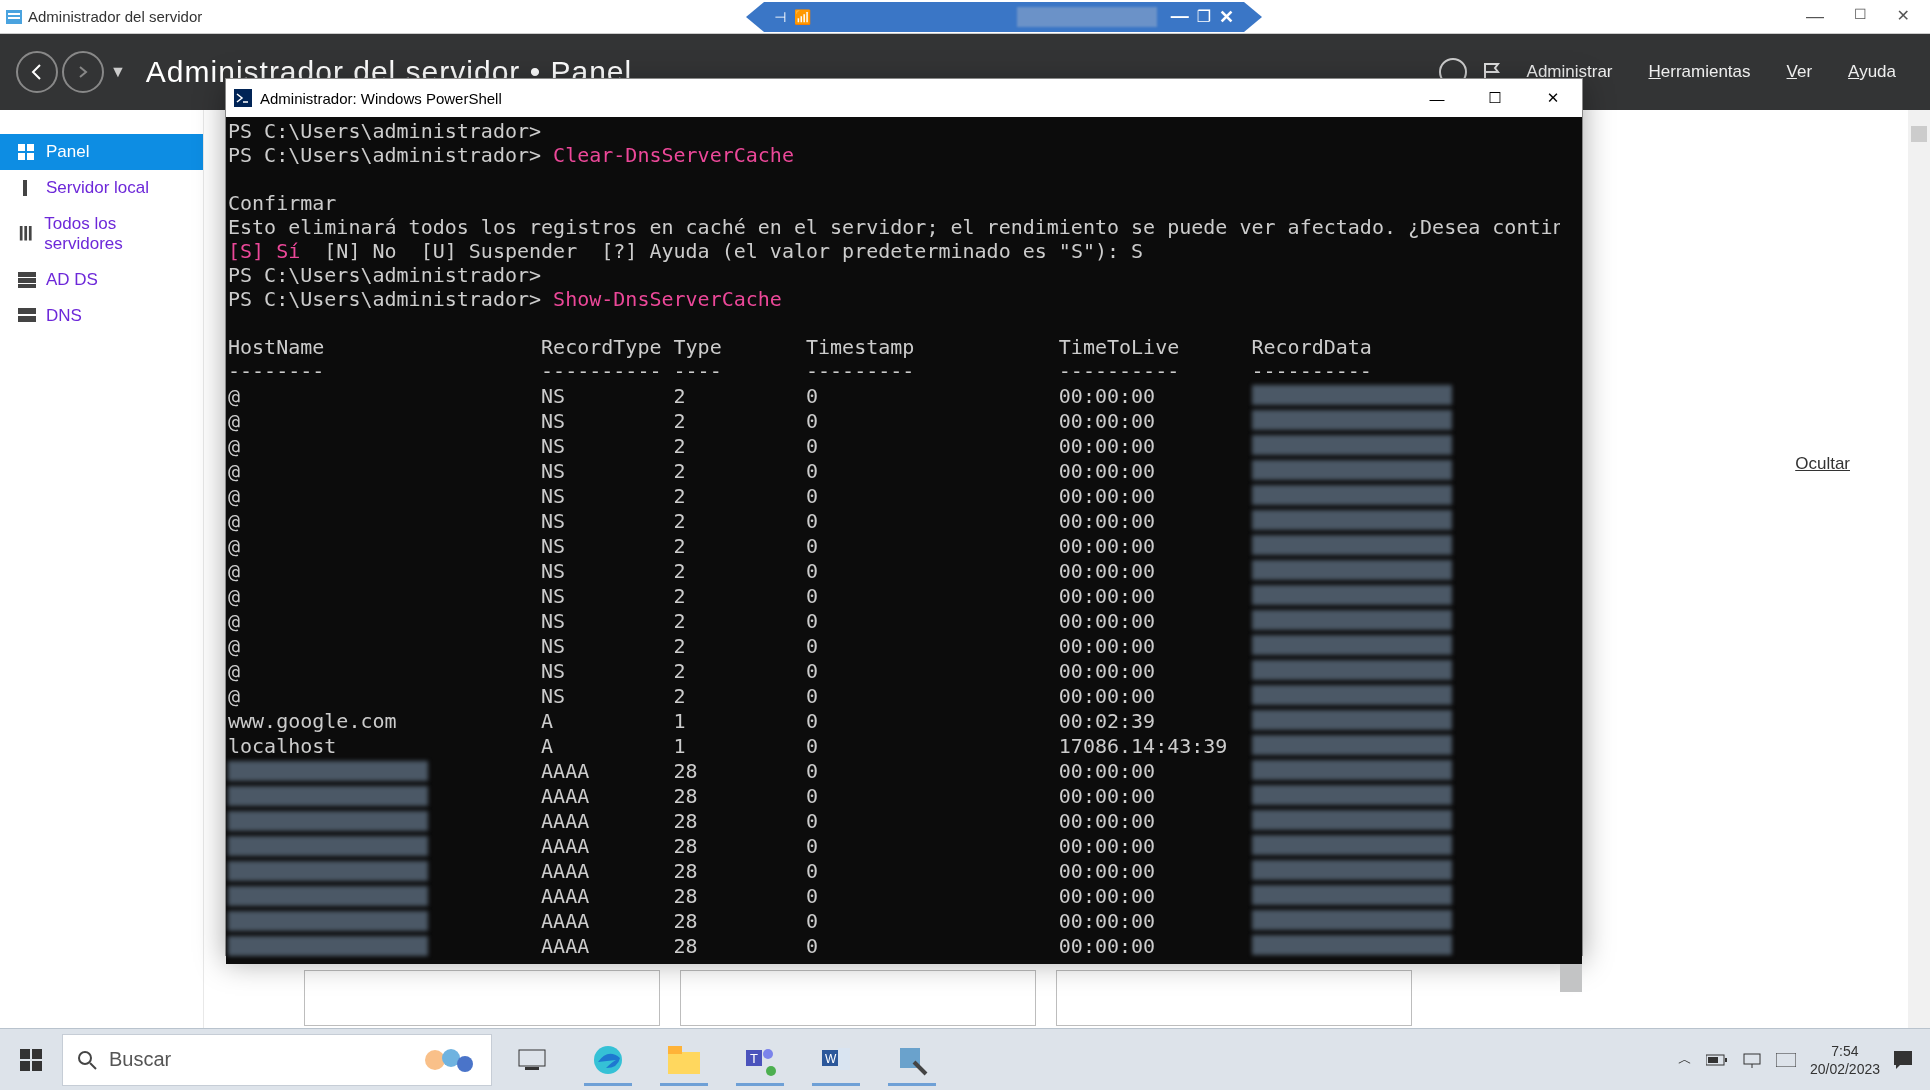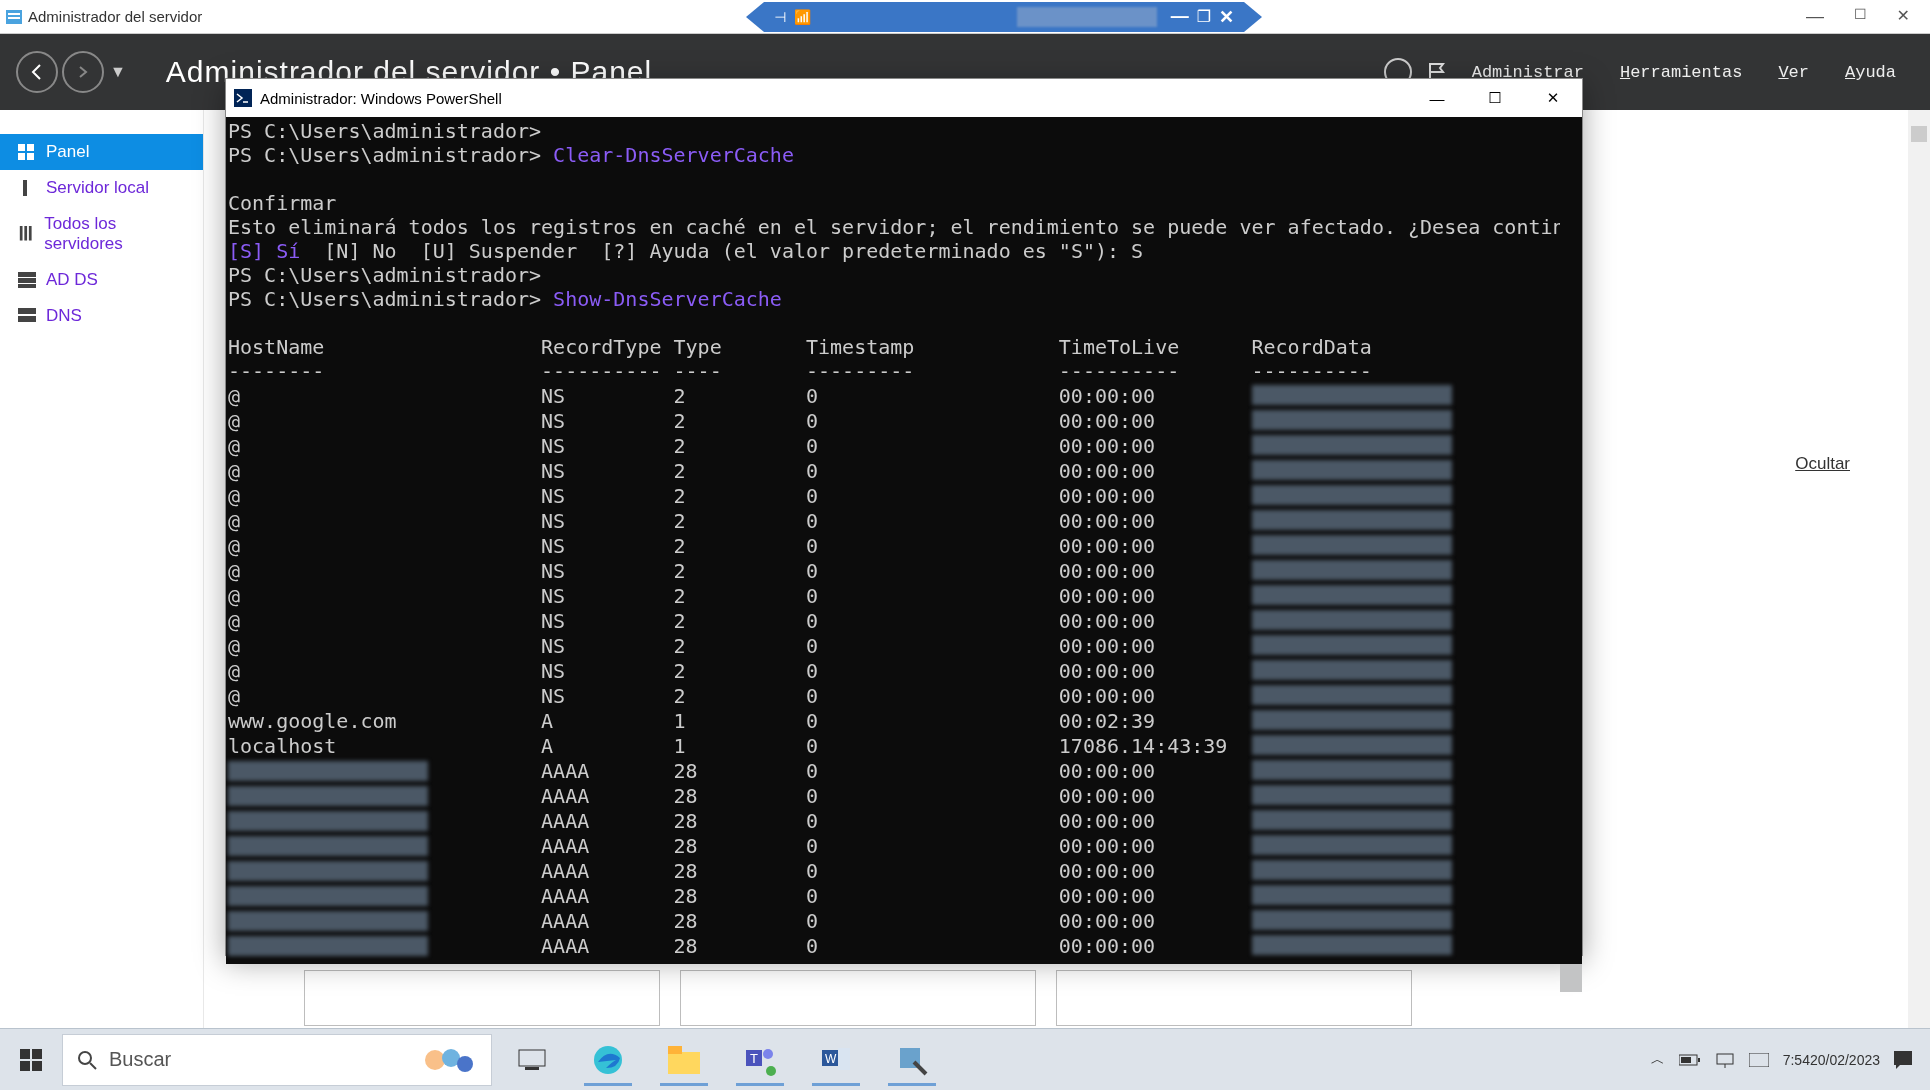--- a/index.html
+++ b/index.html
@@ -49,24 +49,24 @@
   background: #333435;
   display: flex;
   align-items: center;
   padding: 0 16px;
   color: #fff;
 }
 .nav-back, .nav-fwd { width:42px; height:42px; border:2px solid #888; border-radius:50%; display:flex;align-items:center;justify-content:center; color:#aaa;}
 .nav-back{color:#fff;}
 .nav-fwd{margin-left:4px;}
 .nav-drop{margin-left:6px; color:#ccc;}
-.sm-title{ margin-left:40px; font-size:30px; font-weight:300; letter-spacing:1px;}
+.sm-title{ margin-left:20px; font-size:30px; font-weight:300; letter-spacing:1px;}
 .sm-header .spacer{flex:1;}
 .sm-menu{display:flex; gap:36px; font-size:17px; color:#eee; padding-right:18px;}
-.sm-menu span{text-decoration:underline; text-decoration-color:transparent;font-family:Liberation Mono, monospace;}
+.sm-menu span{text-decoration:underline; text-decoration-color:transparent;}
 .sm-menu span:first-letter{text-decoration:underline;}
 
 
 .sm-body{display:flex; height: calc(100% - 34px - 76px - 62px); background:#fff;}
 .sidebar{width:204px; background:#fff; border-right:1px solid #e8e8e8; padding-top:24px;}
 .side-item{display:flex; align-items:center; gap:10px; padding:8px 18px; font-size:17px; color:#6d28d9;}
 .side-item.active{background:#0d8de3; color:#fff;}
 .side-icon{width:18px; height:16px; display:inline-block;}
 .content{flex:1; position:relative; background:#fff;}
 .content-scroll{position:absolute; top:0; right:0; width:22px; bottom:0; background:#f1f1f1;}
@@ -88,37 +88,37 @@
 .ps-title .ttl-ctrls{margin-left:auto; display:flex;}
 .ps-title .ttl-btn{width:58px; height:38px; display:flex; align-items:center; justify-content:center;}
 .ps-body-wrap{flex:1; display:flex; background:#0c0c0c; position:relative;align-items:flex-end;}
 .ps-body{
   flex:1; color:#ccc; font-family:Consolas,monospace; font-size:20px; line-height:24px;
   white-space:pre; padding:2px 2px 6px 2px; overflow:hidden;
 }
 .ps-scroll{width:22px; background:#f1f1f1; position:relative;}
 .ps-scroll .thumb{position:absolute; top:0; left:0; right:0; height:28px; background:#c3c4c5;}
 
-.cmd{color:#8b5cf6;}
+.cmd{color:#ec4899;}
 .rc-blur{display:inline-block; width:200px; height:20px; background:#4b5866; filter:blur(2px); position:relative; top:2px;}
 
 
 .taskbar{
   position:absolute; left:0; right:0; bottom:0; height:62px; background:#dde3ea;
   border-top:1px solid #b9c3cd; display:flex; align-items:center;
 }
 .start-btn{width:62px; height:62px; display:flex;align-items:center;justify-content:center;}
 .win-logo{width:22px;height:22px;}
 .search-box{flex:0 0 430px; height:52px; background:#fff; display:flex; align-items:center; gap:12px; padding:0 14px; font-size:20px; color:#555; position:relative; border:1px solid #c6cdd6;}
 .search-box .search-art{margin-left:auto; width:56px; height:40px;}
 .task-icons{display:flex; align-items:center; gap:16px; margin-left:10px;}
 .tb-icon{width:60px; height:52px; display:flex;align-items:center;justify-content:center; position:relative;}
 .tb-icon.active::after{content:""; position:absolute; bottom:0; left:6px; right:6px; height:3px; background:#6ea0d6;}
 .sys-tray{margin-left:auto; display:flex; align-items:center; gap:14px; padding-right:18px; font-size:14px; color:#333;}
-.sys-time{display:flex; align-items:center; line-height:18px;}
+.sys-time{display:flex; flex-direction:column; align-items:center; line-height:18px;}
 
 svg{display:block;}
 </style>
 </head>
 <body>
 
 <div class="outer-titlebar">
   <div class="left">
     <span>
       <svg class="win-icon" viewBox="0 0 16 18">

